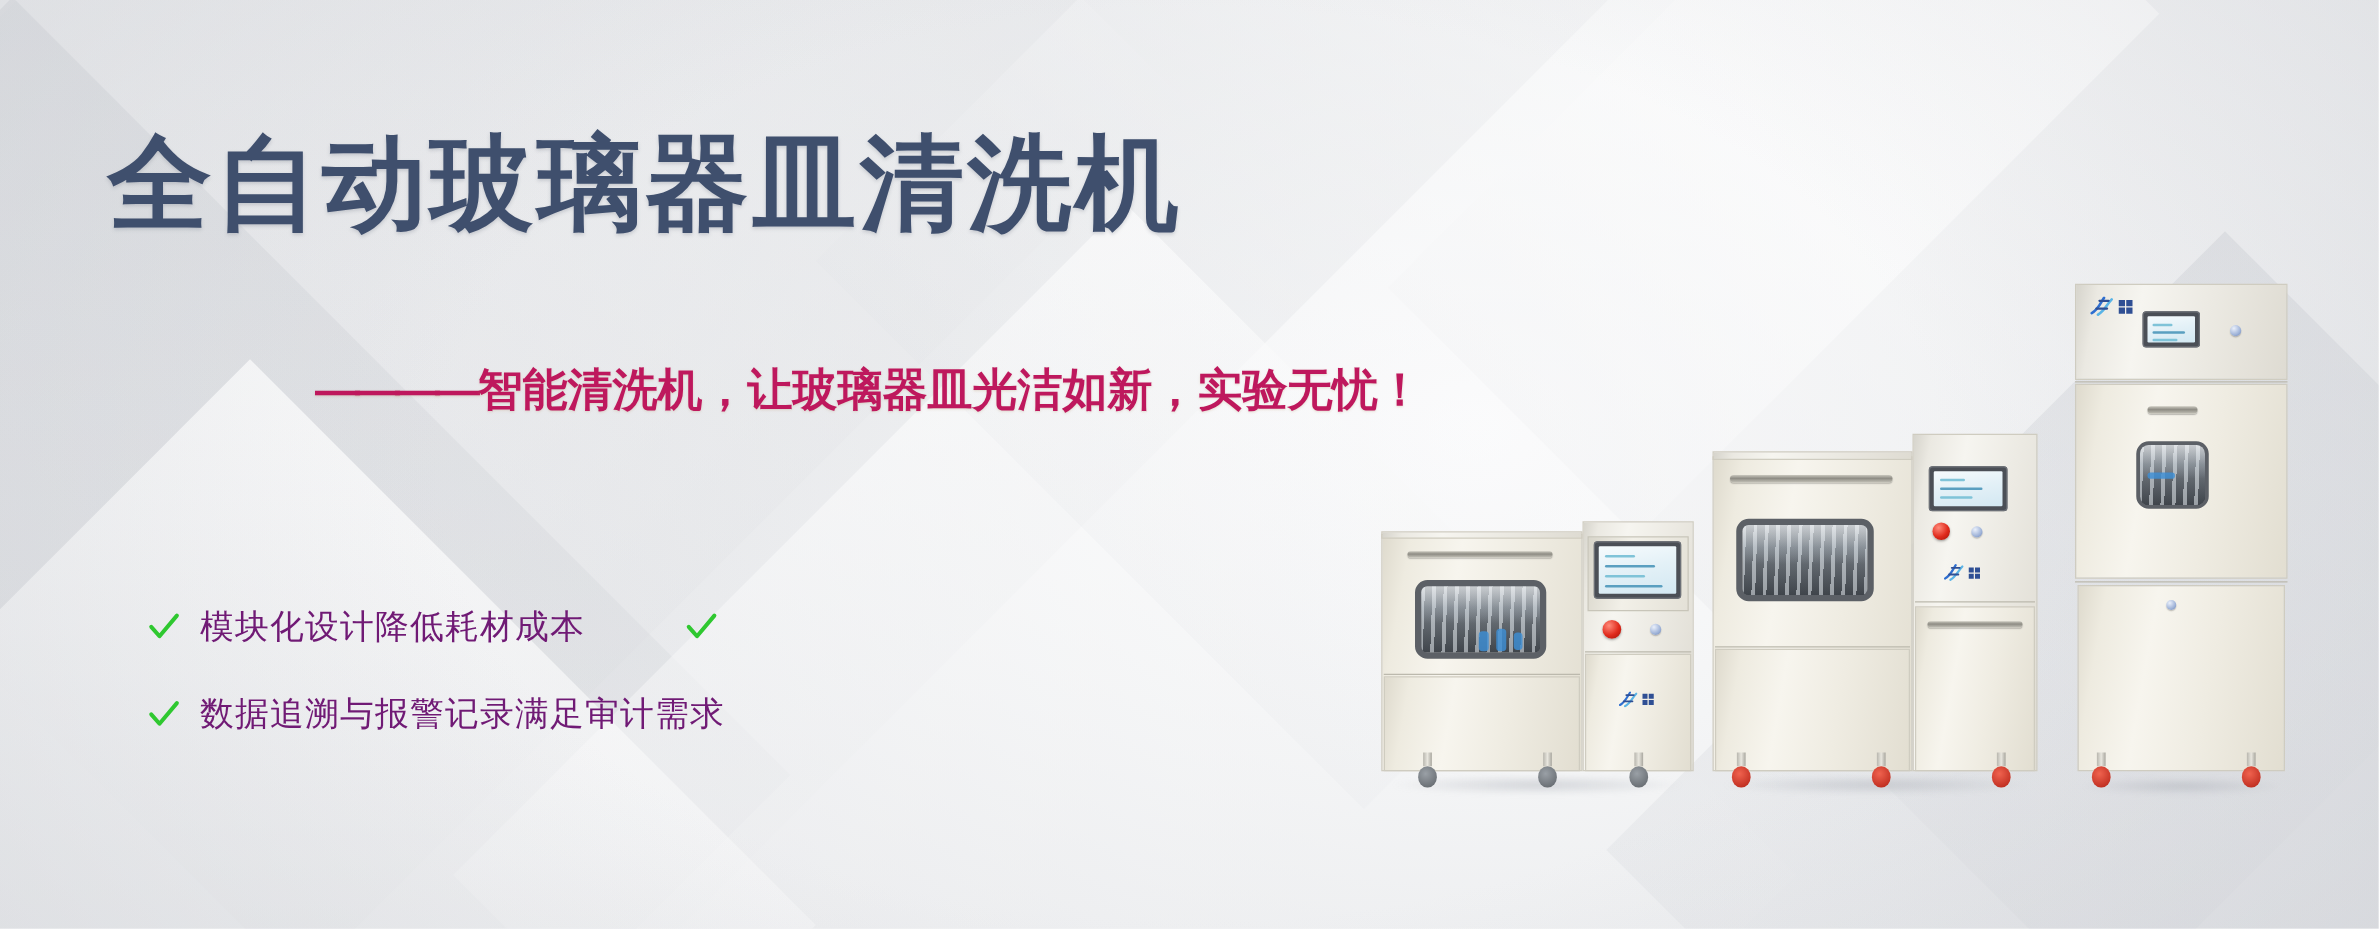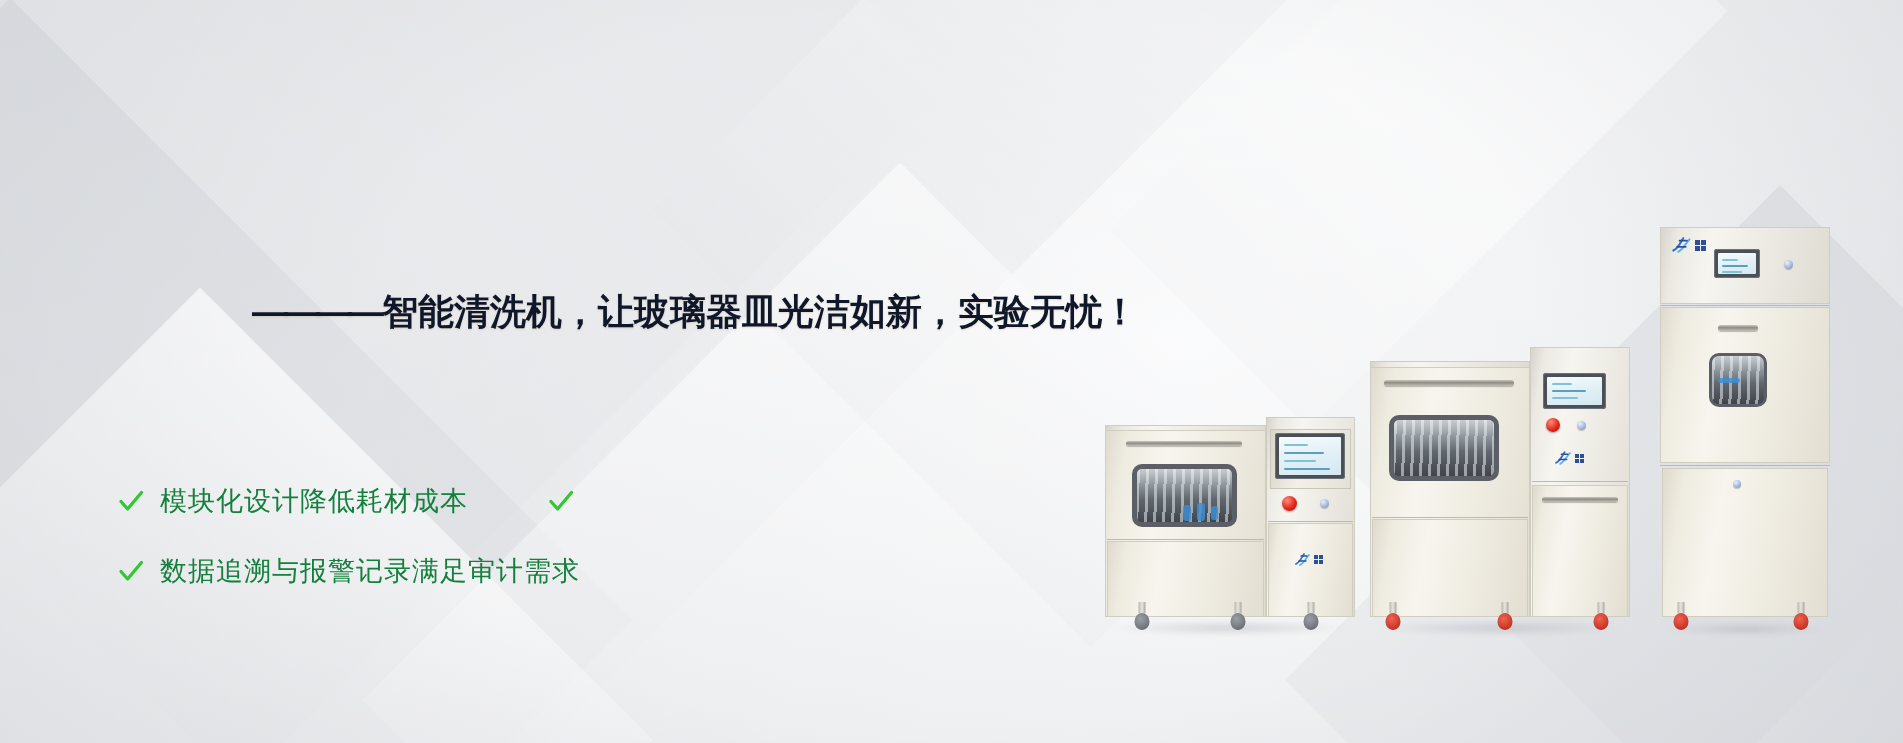--- a/index.html
+++ b/index.html
@@ -103,21 +103,21 @@
     text-shadow: 0 2px 3px rgba(120,126,140,0.30);
   }
 
   .subline {
     position: absolute;
     left: 252px;
     top: 288px;
     font-size: 36px;
     font-weight: bold;
     letter-spacing: 0px;
-    color: #0f172a;
+    color: #be185d;
     white-space: nowrap;
     text-shadow: 0 1px 2px rgba(180,140,100,0.28);
   }
   .subline .dashes {
     letter-spacing: -4px;
     margin-right: 2px;
   }
 
   .features {
     position: absolute;
@@ -136,21 +136,21 @@
     white-space: nowrap;
   }
   .check {
     width: 26px;
     height: 26px;
     flex: 0 0 26px;
     display: block;
   }
   .feature-text {
     font-size: 27px;
-    color: #15803d;
+    color: #701a75;
     letter-spacing: 1px;
     font-family: "Liberation Sans", "DejaVu Sans", sans-serif;
   }
 
   
   .machines {
     position: absolute;
     left: 1095px;
     top: 0;
     width: 808px;
@@ -304,20 +304,21 @@
   <div class="facet f3"></div>
   <div class="facet f4"></div>
   <div class="facet f5"></div>
   <div class="facet f6"></div>
   <div class="facet f7"></div>
   <div class="facet f8"></div>
   <div class="vig"></div>
 
   <div class="copy">
 
+    <div class="headline">全自动玻璃器皿清洗机</div>
 
     <div class="subline">
       <span class="dashes">————</span><span>智能清洗机，让玻璃器皿光洁如新，实验无忧！</span>
     </div>
 
     <div class="features">
 
       <div class="feature">
         <svg class="check" viewBox="0 0 26 26">
           <path d="M3 13.5 L9.6 21 L23.5 4.5" fill="none" stroke="#2fc830" stroke-width="3.2" stroke-linecap="round" stroke-linejoin="round"></path>

